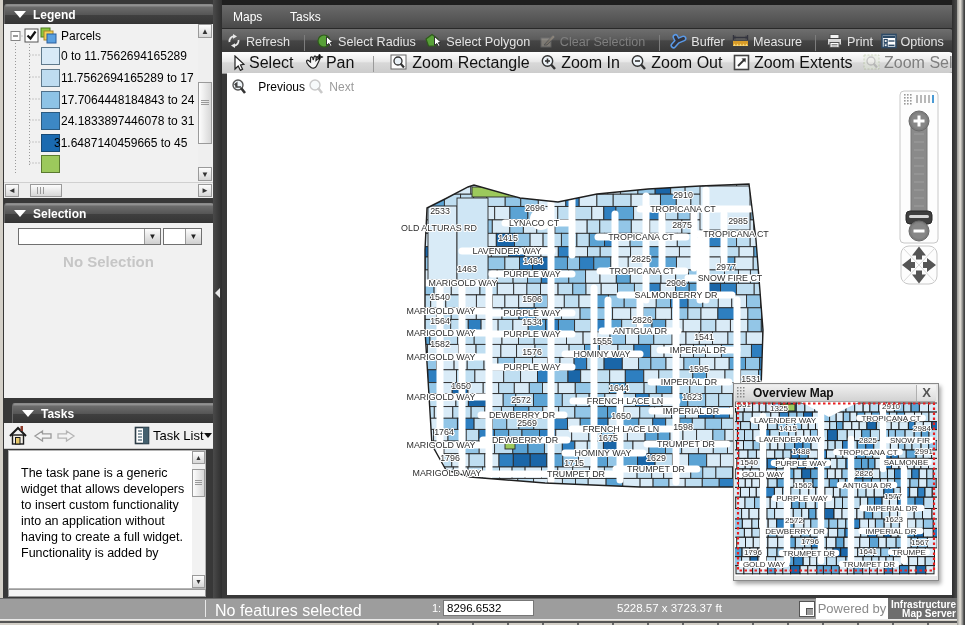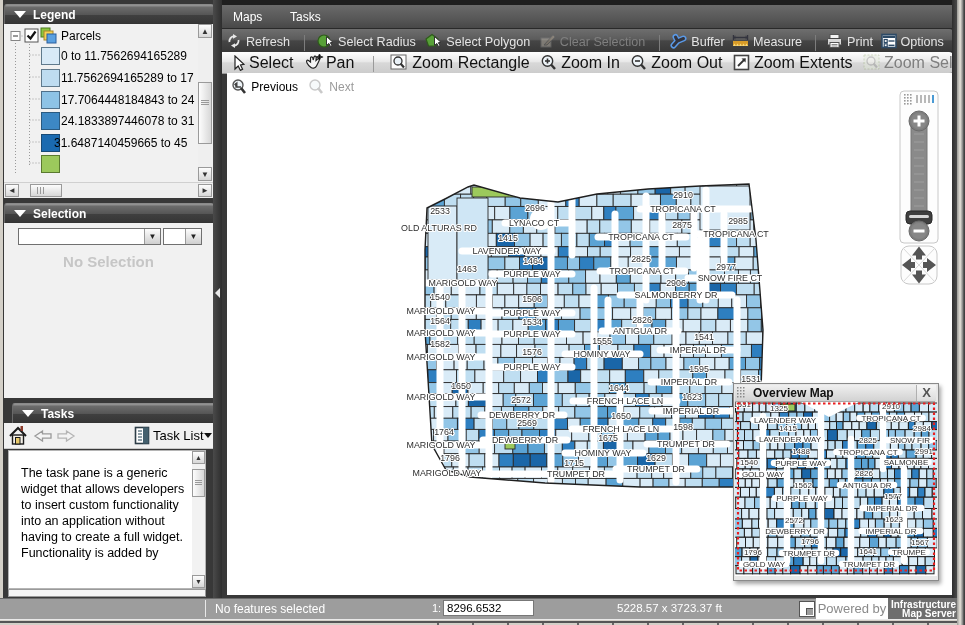--- a/index.html
+++ b/index.html
@@ -1027,21 +1027,21 @@
 
 <div class="abs" style="left:957px;top:0;width:8px;height:625px;z-index:50;background:linear-gradient(90deg,#9a9a96,#e6e2da 40%,#8a8a88 70%,#3a3a3a 90%,#4a4a4a);"></div>
 
 <div class="abs" style="left:230px;top:78px;font-size:12px;color:#000;">
   <svg width="17" height="17" style="vertical-align:-4px" xmlns="http://www.w3.org/2000/svg">
     <circle cx="8" cy="7" r="5" fill="#eef4f8" stroke="#555" stroke-width="1.4"></circle>
     <path d="M11 10 L15 15" stroke="#333" stroke-width="2.6"></path>
     <path d="M6 5 L6 9 L11 9" fill="none" stroke="#444" stroke-width="1.4"></path>
     <path d="M4 6.5 L7.5 3.5 L7.5 9.5 Z" fill="#444"></path>
   </svg>
-  <span style="margin-left:1px;">Previous</span>
+  <span style="margin-left:8px;">Previous</span>
 </div>
 
 <div class="abs lgray" style="left:307px;top:78px;font-size:12px;">
   <svg width="17" height="17" style="vertical-align:-4px;opacity:.45" xmlns="http://www.w3.org/2000/svg">
     <circle cx="8" cy="7" r="5" fill="#eef4f8" stroke="#888" stroke-width="1.4"></circle>
     <path d="M11 10 L15 15" stroke="#888" stroke-width="2.6"></path>
   </svg>
   <span style="margin-left:2px;">Next</span>
 </div>
 
@@ -1660,21 +1660,21 @@
           <text x="7.0" y="5.0">1531</text>
         </g>
         <rect x="3" y="1.5" width="196" height="167" fill="none" stroke="#e82020" stroke-width="2.2" stroke-dasharray="2.5,2.5"></rect>
       </svg></div>
 </div>
 
 <div class="abs" style="left:0;top:598px;width:965px;height:21px;background:#9d9d9d;border-top:1px solid #6a6a6a;"></div>
 
 <div class="abs" style="left:205px;top:600px;width:1px;height:17px;background:#e8e8e8;"></div>
 
-<div class="abs" style="left:215px;top:602px;font-size:12px;color:#fff;">No features selected</div>
+<div class="abs" style="left:215px;top:602px;font-size:16px;color:#fff;">No features selected</div>
 
 <div class="abs" style="left:432px;top:602px;font-size:11px;color:#fff;">1:</div>
 
 <div class="abs" style="left:443px;top:600px;width:86px;height:14px;background:#fff;border:1px solid #777;font-size:11.5px;color:#000;padding-left:3px;line-height:14px;">8296.6532</div>
 
 <div class="abs" style="left:617px;top:602px;font-size:11.5px;color:#fff;">5228.57 x 3723.37 ft</div>
 
 <div class="abs" style="left:799px;top:601px;width:14px;height:14px;background:#fff;border:1px solid #555;">
   <div class="abs" style="left:6px;top:6px;width:6px;height:6px;background:#9d9d9d;border-left:1px solid #555;border-top:1px solid #555;"></div>
 </div>

